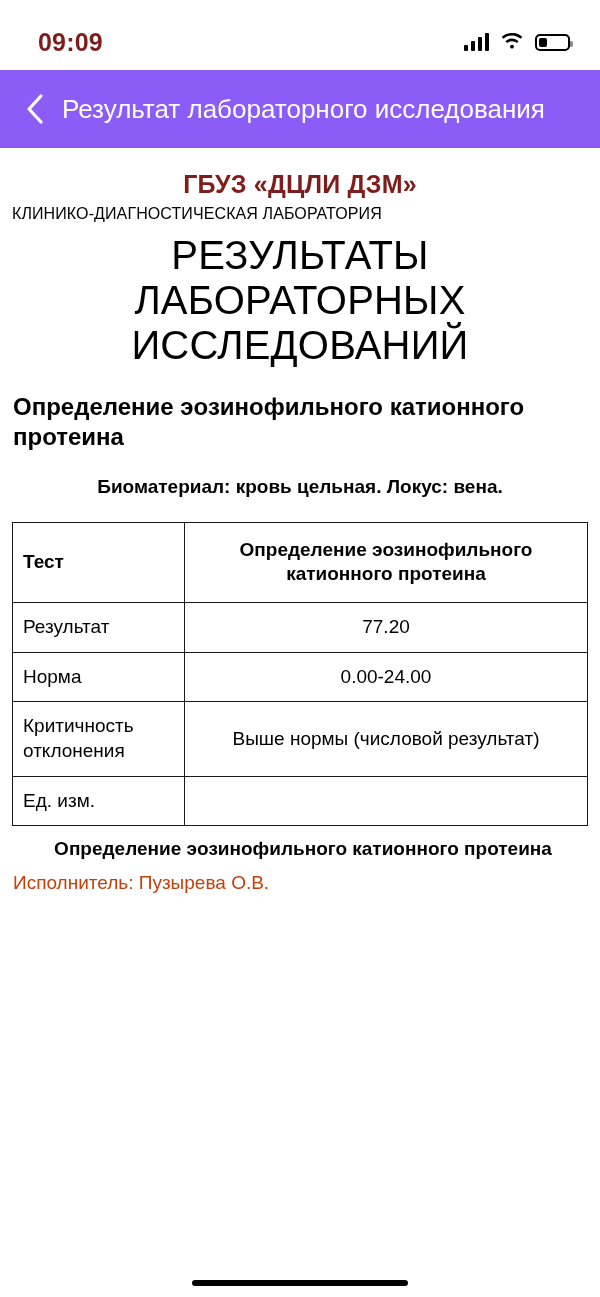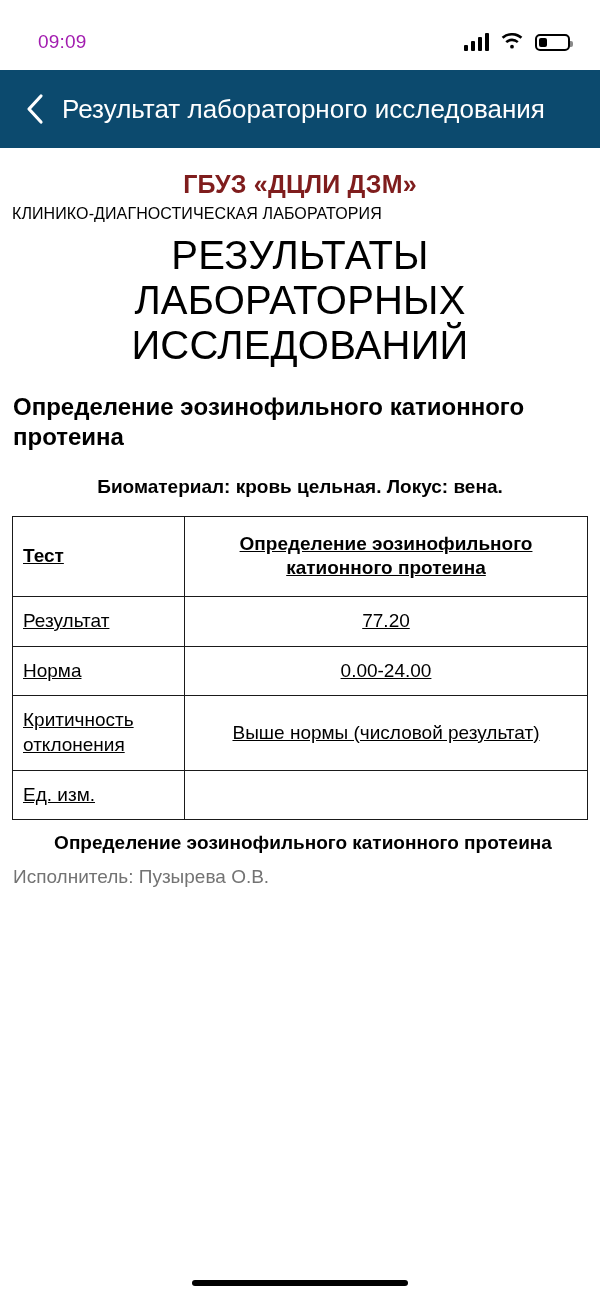--- a/index.html
+++ b/index.html
@@ -24,23 +24,23 @@
     top: 0; left: 0;
     width: 600px;
     height: 70px;
     display: flex;
     align-items: center;
     justify-content: space-between;
     padding: 14px 30px 0 38px;
     background: #ffffff;
   }
   .status-time {
-    font-size: 19px;
-    font-weight: normal;
-    color: #a21caf;
+    font-size: 25px;
+    font-weight: bold;
+    color: #7f1d1d;
     letter-spacing: 0.2px;
   }
   .status-icons {
     display: flex;
     align-items: center;
     gap: 11px;
   }
   .signal-bars {
     display: flex;
     align-items: flex-end;
@@ -84,21 +84,21 @@
     background: #000000;
     border-radius: 2px;
   }
 
   
   .nav-bar {
     position: absolute;
     top: 70px; left: 0;
     width: 600px;
     height: 78px;
-    background: #0c4a6e;
+    background: #8b5cf6;
     display: flex;
     align-items: center;
     padding-left: 18px;
   }
   .back-chevron {
     width: 34px;
     height: 34px;
     flex: 0 0 auto;
     display: flex;
     align-items: center;
@@ -154,24 +154,23 @@
     font-weight: bold;
     color: #000000;
     margin-top: 24px;
     padding: 0 1px;
     text-align: center;
   }
 
   
   .result-table {
     width: 576px;
-    margin-top: 18px;
+    margin-top: 24px;
     border-collapse: collapse;
     table-layout: fixed;
-    text-decoration: underline;
   }
   .result-table td {
     border: 1.5px solid #1a1a1a;
     font-size: 19px;
     color: #000000;
     vertical-align: middle;
   }
   .result-table td.label {
     width: 172px;
     padding: 12px 0 12px 10px;
@@ -195,21 +194,21 @@
   .footer-test {
     text-align: center;
     font-size: 19px;
     font-weight: bold;
     color: #000000;
     margin-top: 12px;
     padding-left: 6px;
   }
   .footer-performer {
     font-size: 19px;
-    color: #737373;
+    color: #c2410c;
     margin-top: 12px;
     padding-left: 1px;
   }
 
   
   .home-indicator {
     position: absolute;
     left: 50%;
     transform: translateX(-50%);
     bottom: 11px;

